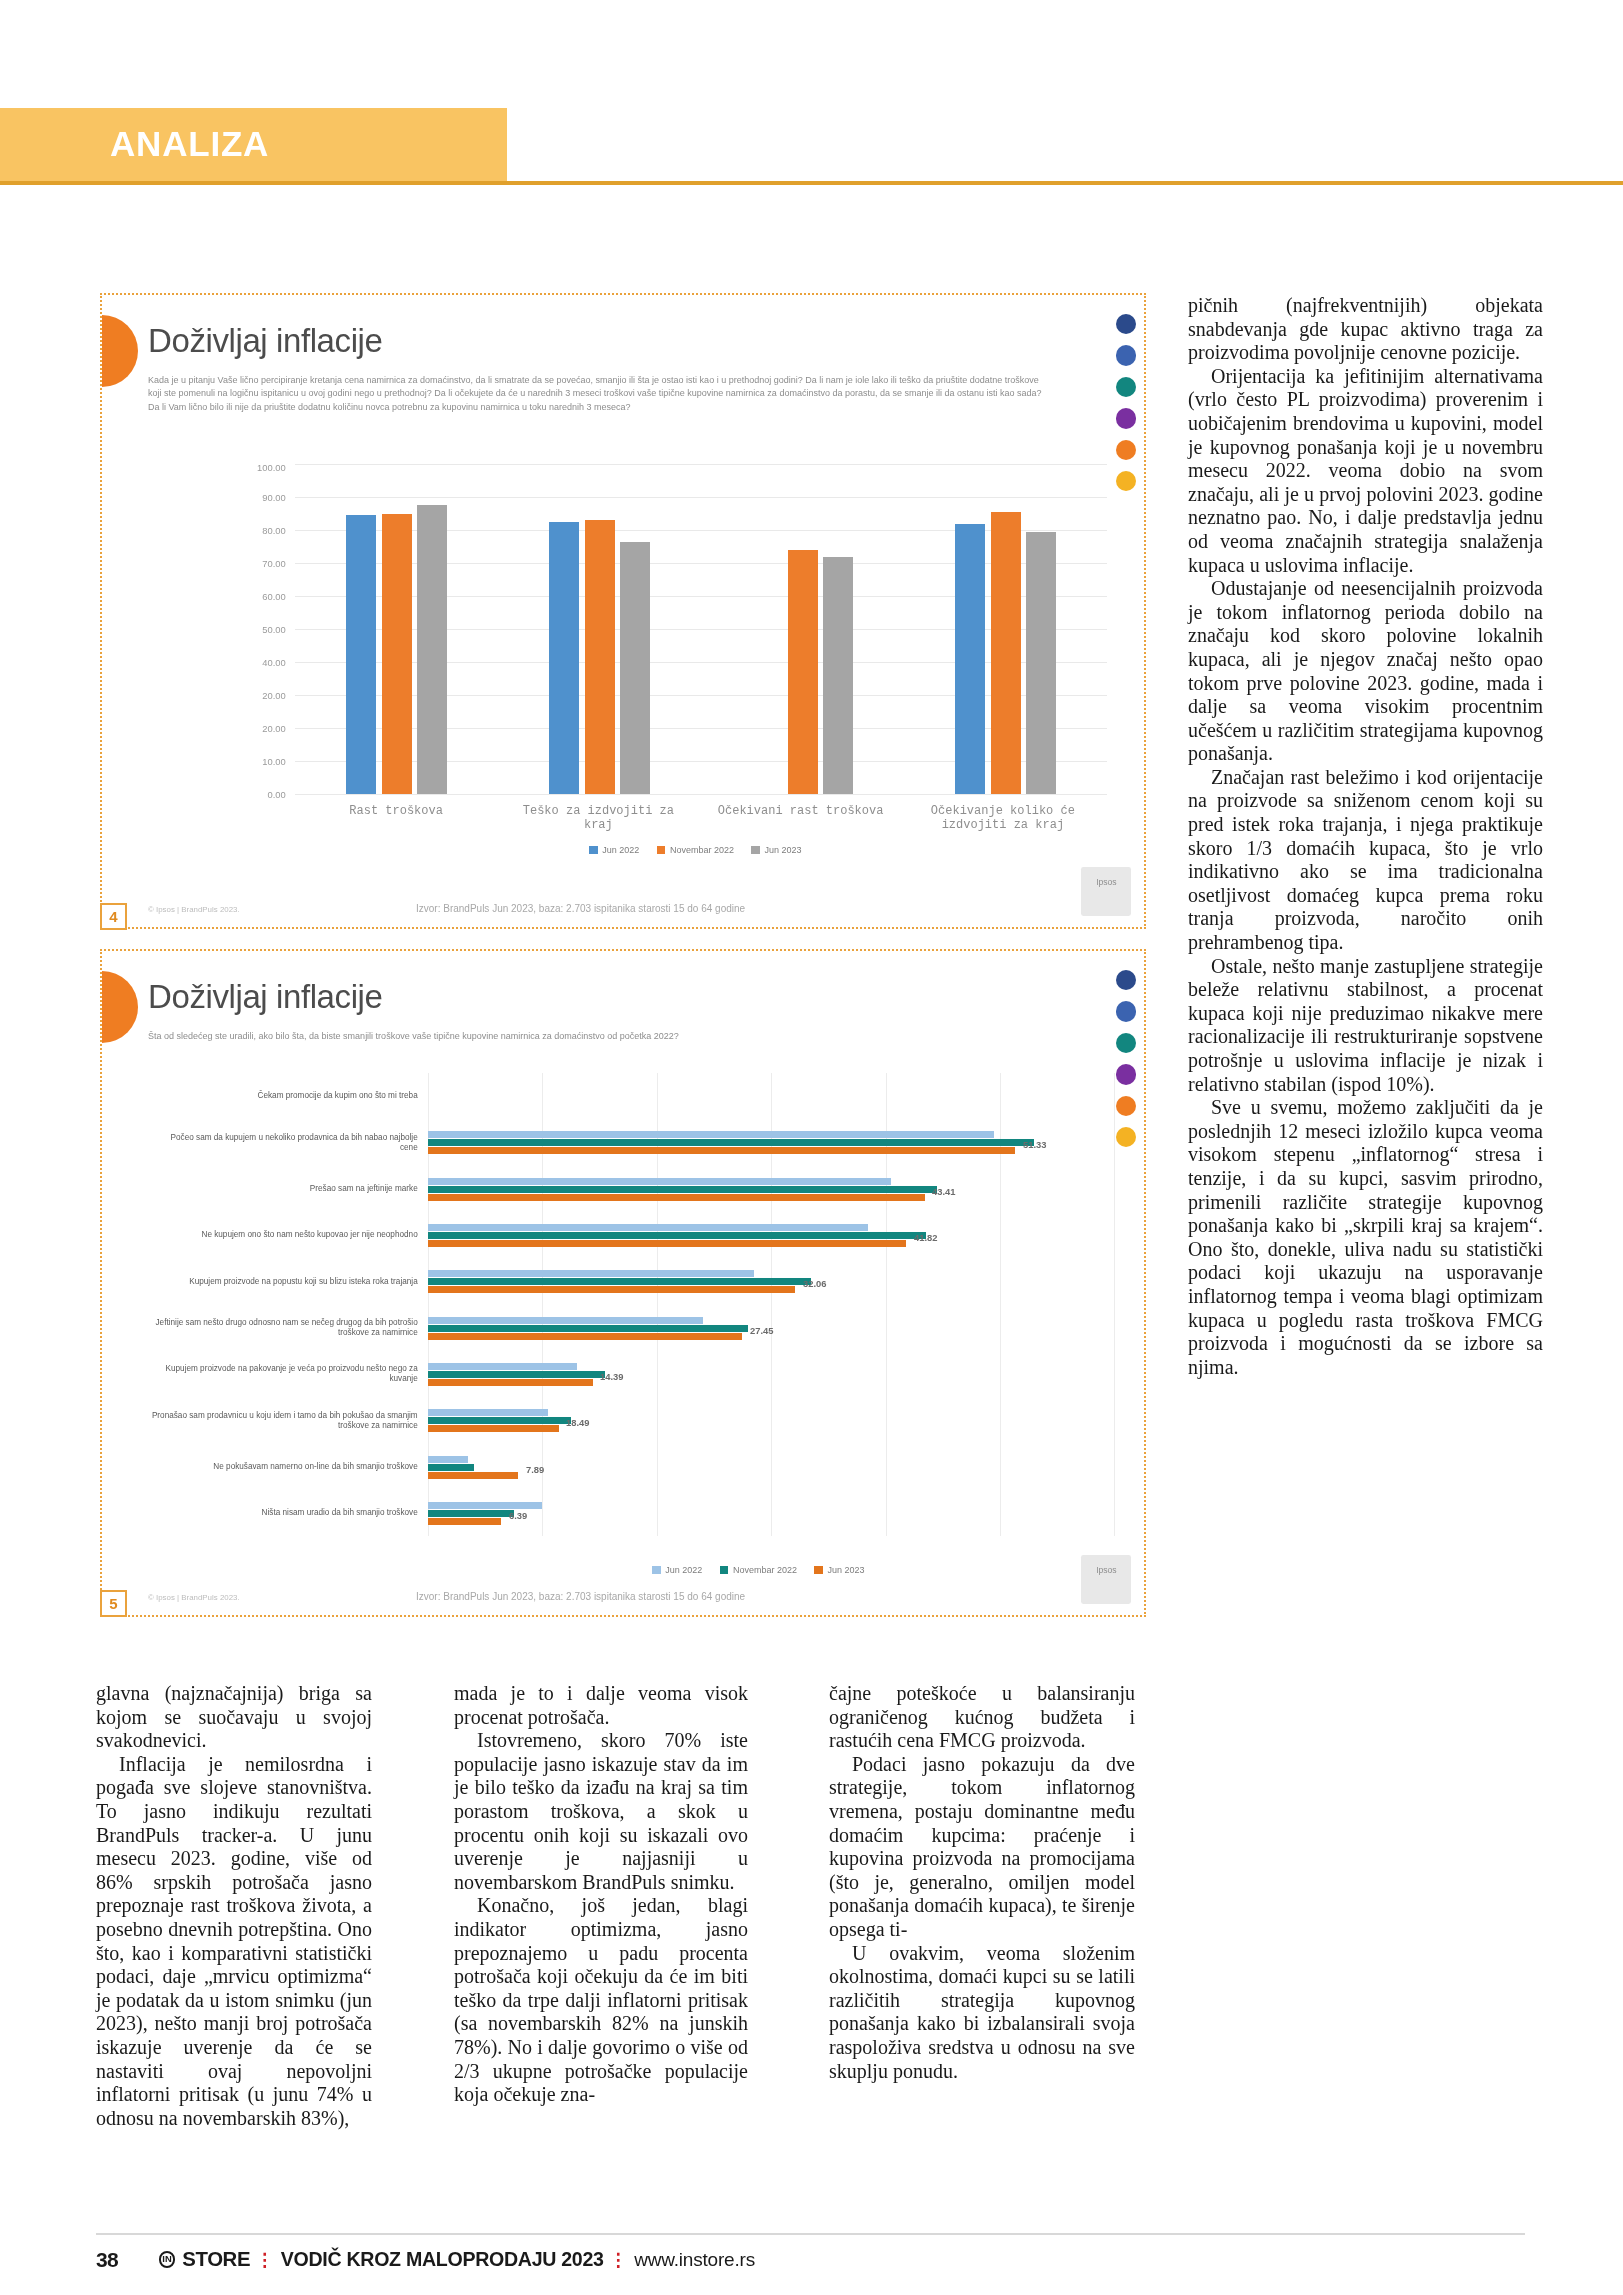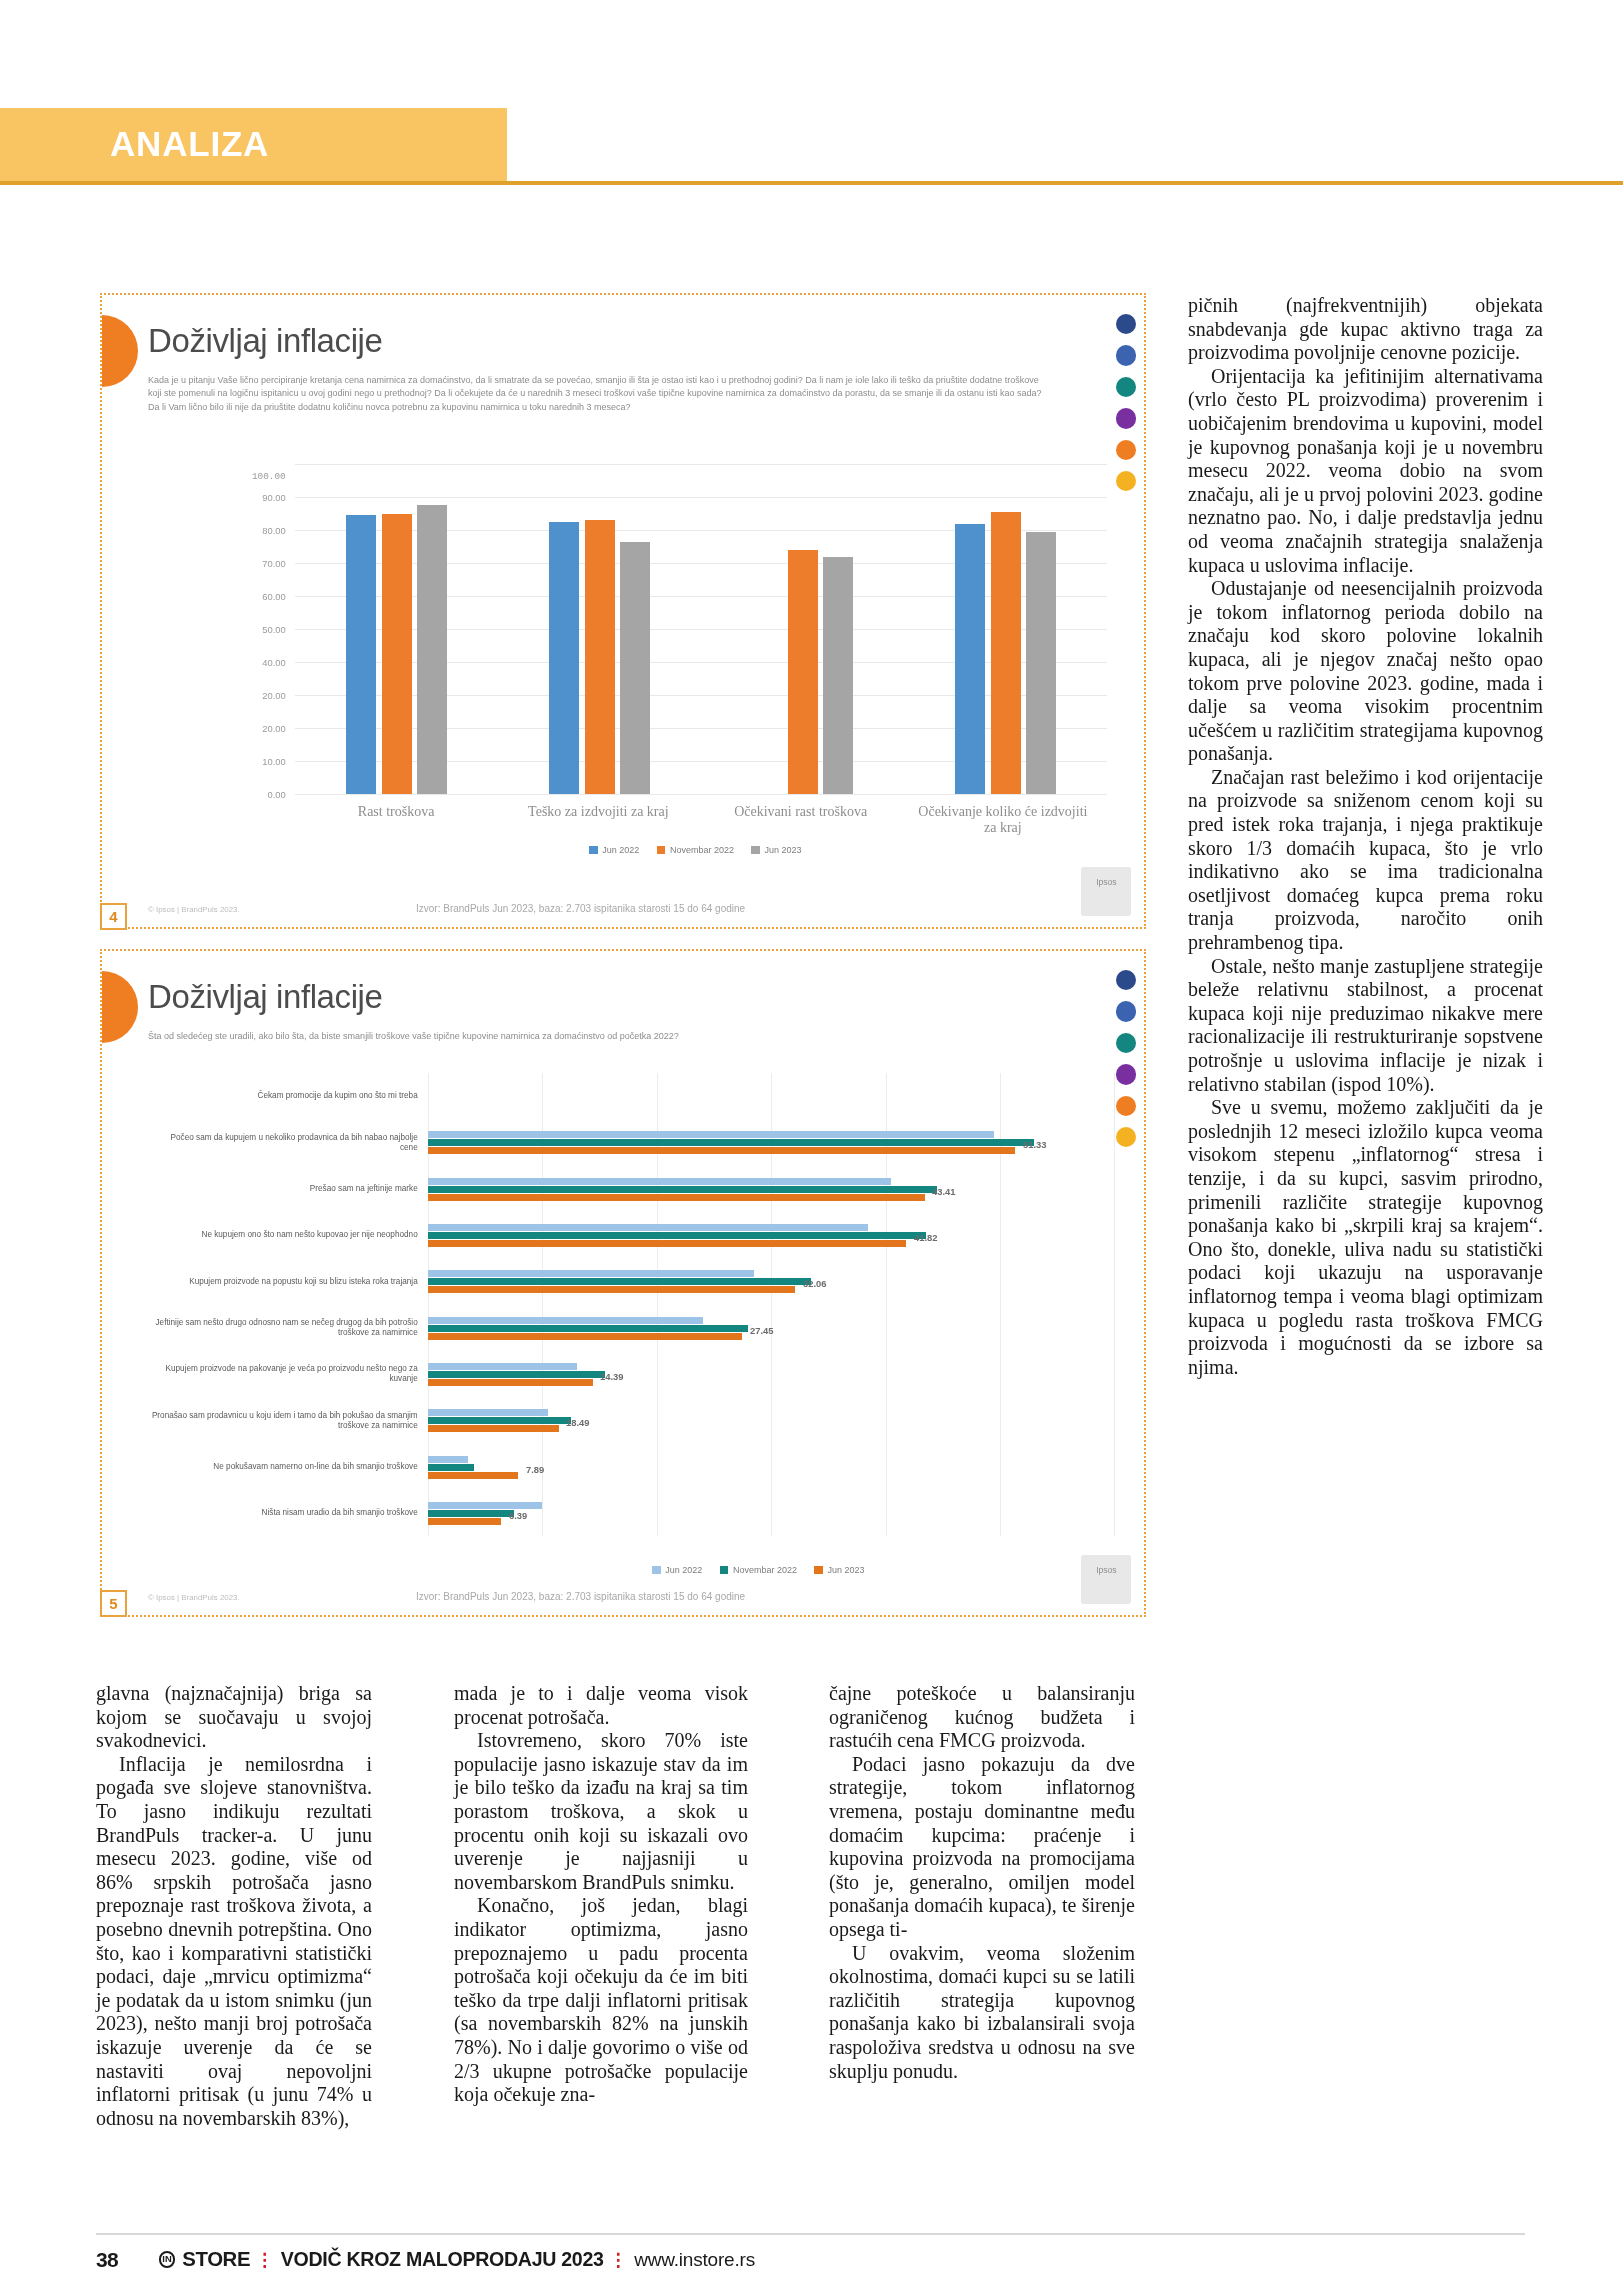--- a/index.html
+++ b/index.html
@@ -150,22 +150,22 @@
   .c1-bar.s0 { background: #4f91cd; }
   .c1-bar.s1 { background: #ed7d2b; }
   .c1-bar.s2 { background: #a5a5a5; }
 
   #chart1-xlabels {
     position: absolute; left: 193px; top: 509px;
     width: 809px; height: 19px;
     display: flex; justify-content: space-around;
   }
   #chart1-xlabels div {
-    font-family: Liberation Serif, serif;
-    font-size: 14px;
+    font-family: Liberation Mono, monospace;
+    font-size: 12px;
     color: #8e8e8e;
     text-align: center;
     width: 181px;
   }
 
   .chart-legend {
     position: absolute;
     display: flex; gap: 17.3px;
     font-family: "Liberation Sans", sans-serif;
     font-size: 9px;
@@ -283,21 +283,21 @@
           <div style="top: 330px;">0.00</div>
           <div style="top: 297px;">10.00</div>
           <div style="top: 264px;">20.00</div>
           <div style="top: 231px;">20.00</div>
           <div style="top: 198px;">40.00</div>
           <div style="top: 165px;">50.00</div>
           <div style="top: 132px;">60.00</div>
           <div style="top: 99px; margin-left: 21px;">70.00</div>
           <div style="top: 66px;">80.00</div>
           <div style="top: 33px;">90.00</div>
-          <div style="top: 12px; font-family: Liberation Mono, monospace;">100.00</div>
+          <div style="top: 3px;">100.00</div>
         </div>
       <div id="chart1-grid">
           <div class="gl" style="top: 330px;"></div>
           <div class="gl" style="top: 297px;"></div>
           <div class="gl" style="top: 264px;"></div>
           <div class="gl" style="top: 231px;"></div>
           <div class="gl" style="top: 198px;"></div>
           <div class="gl" style="top: 165px;"></div>
           <div class="gl" style="top: 132px;"></div>
           <div class="gl" style="top: 99px;"></div>

